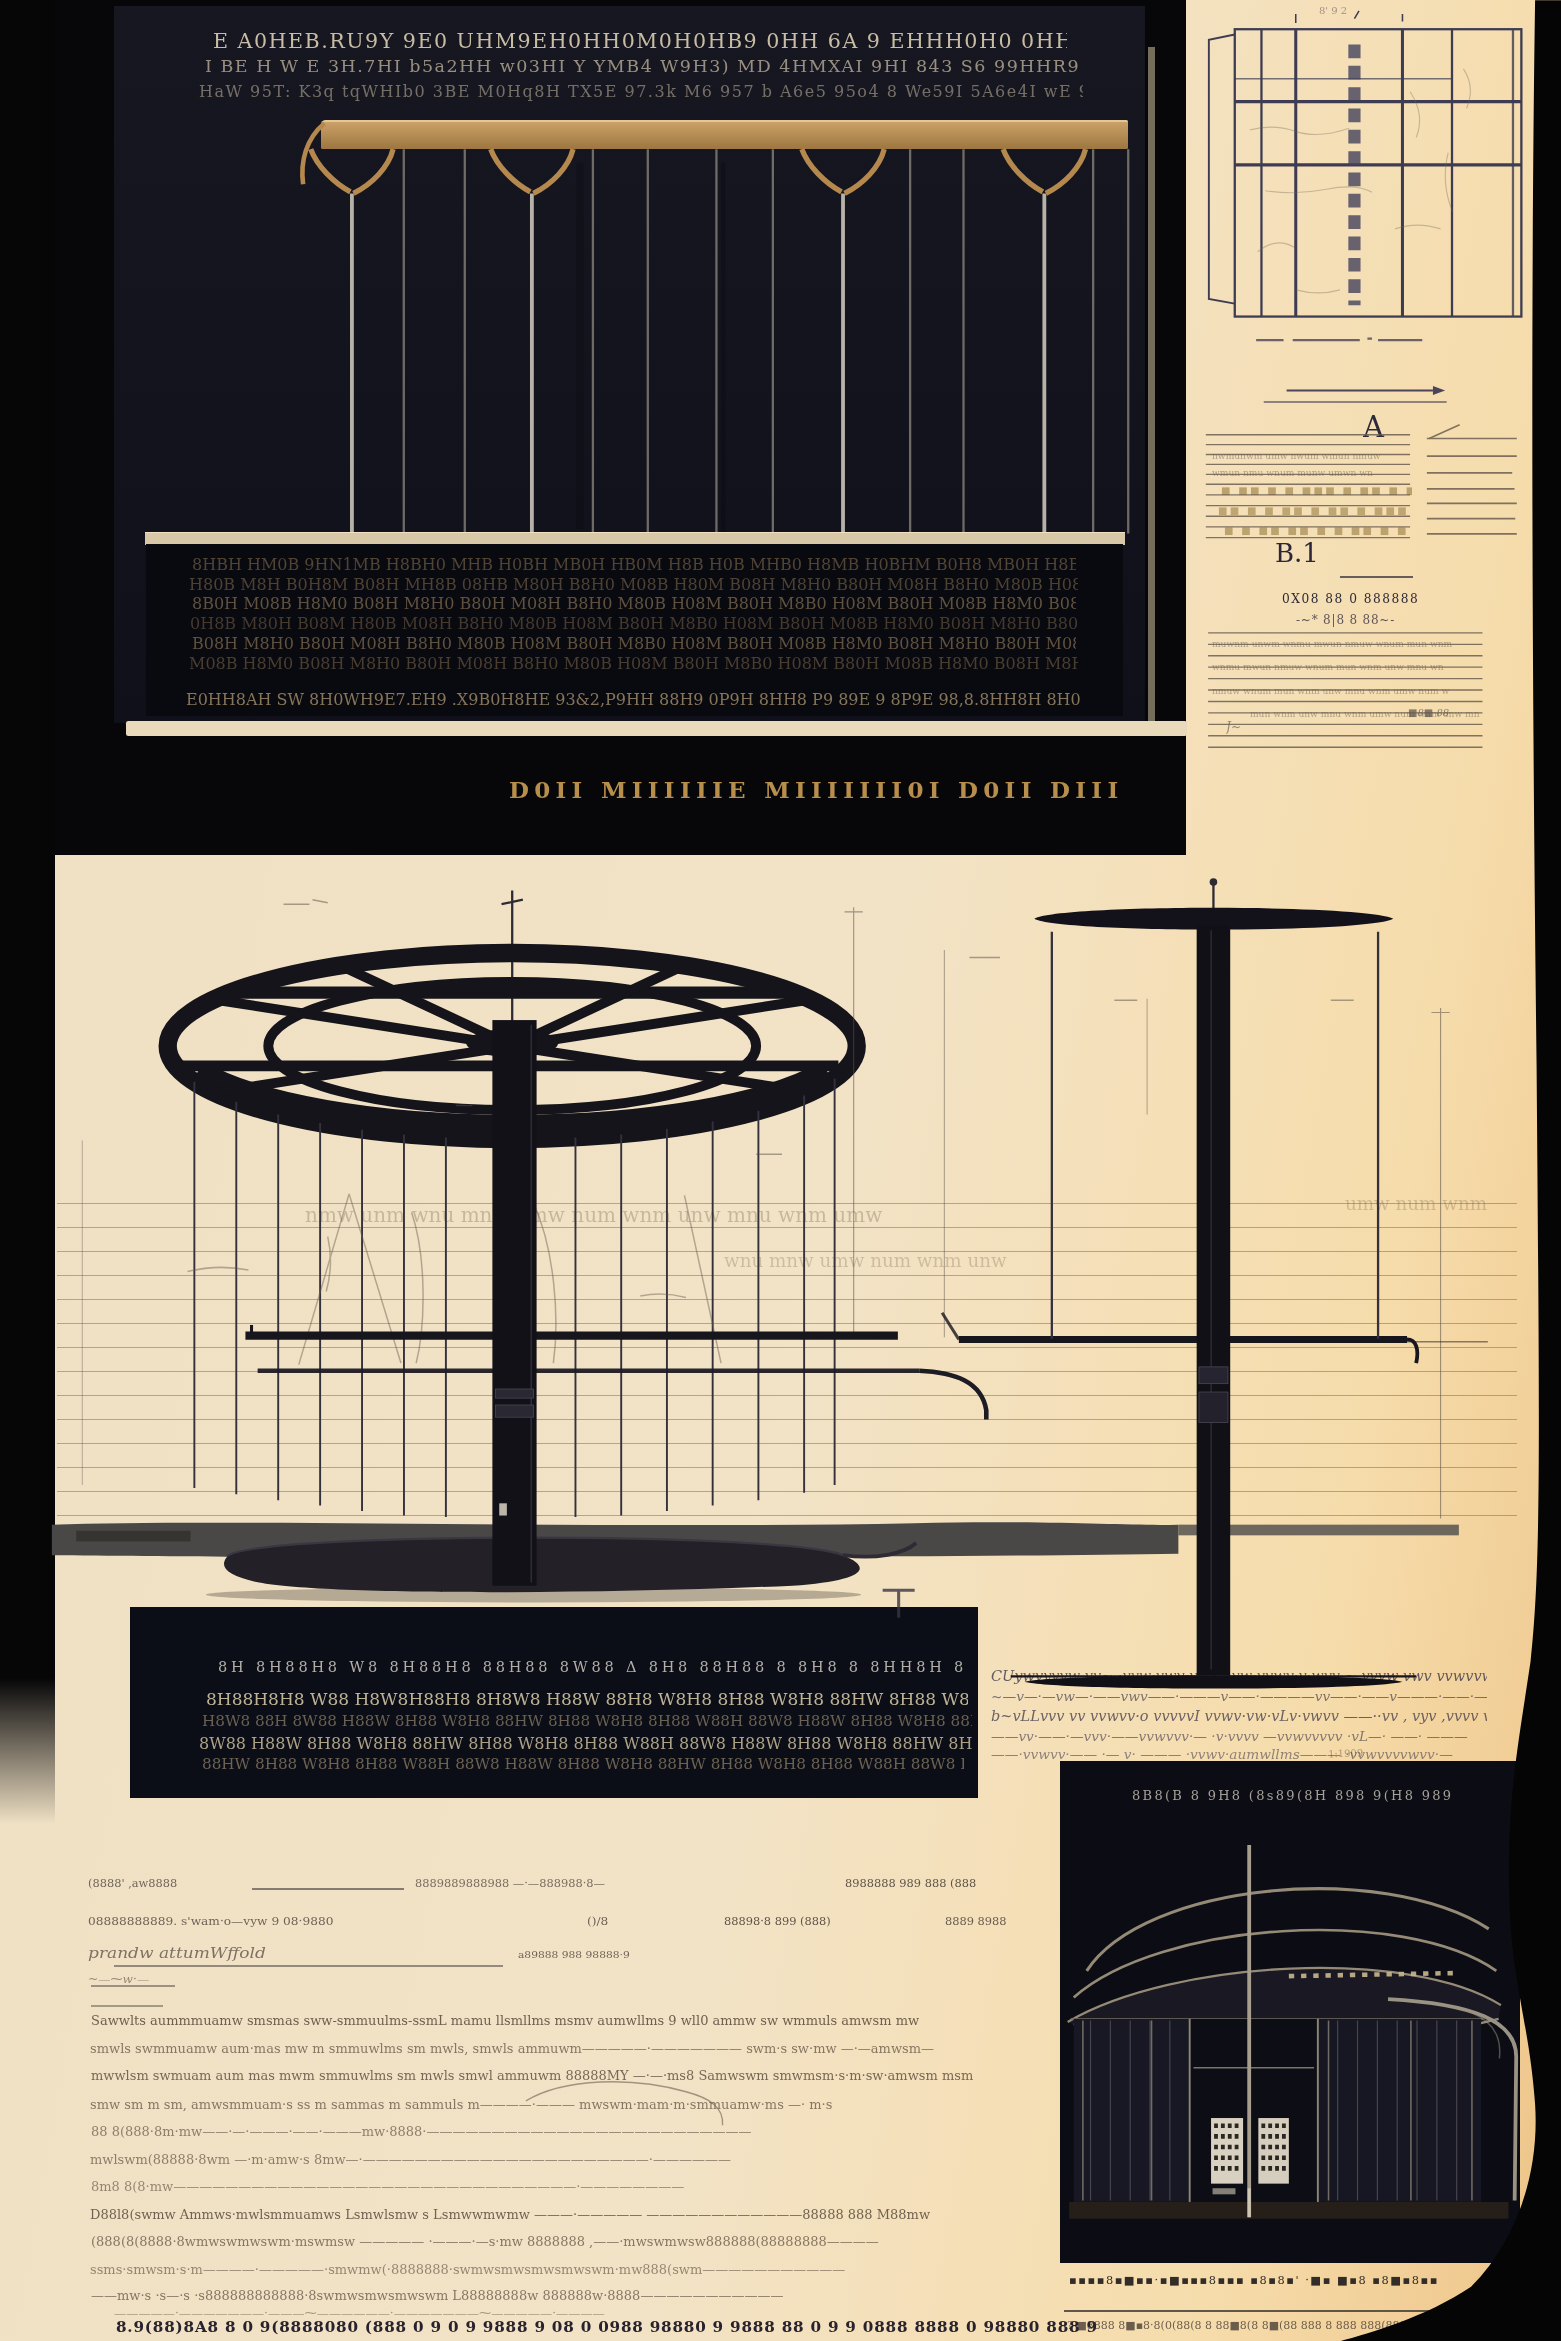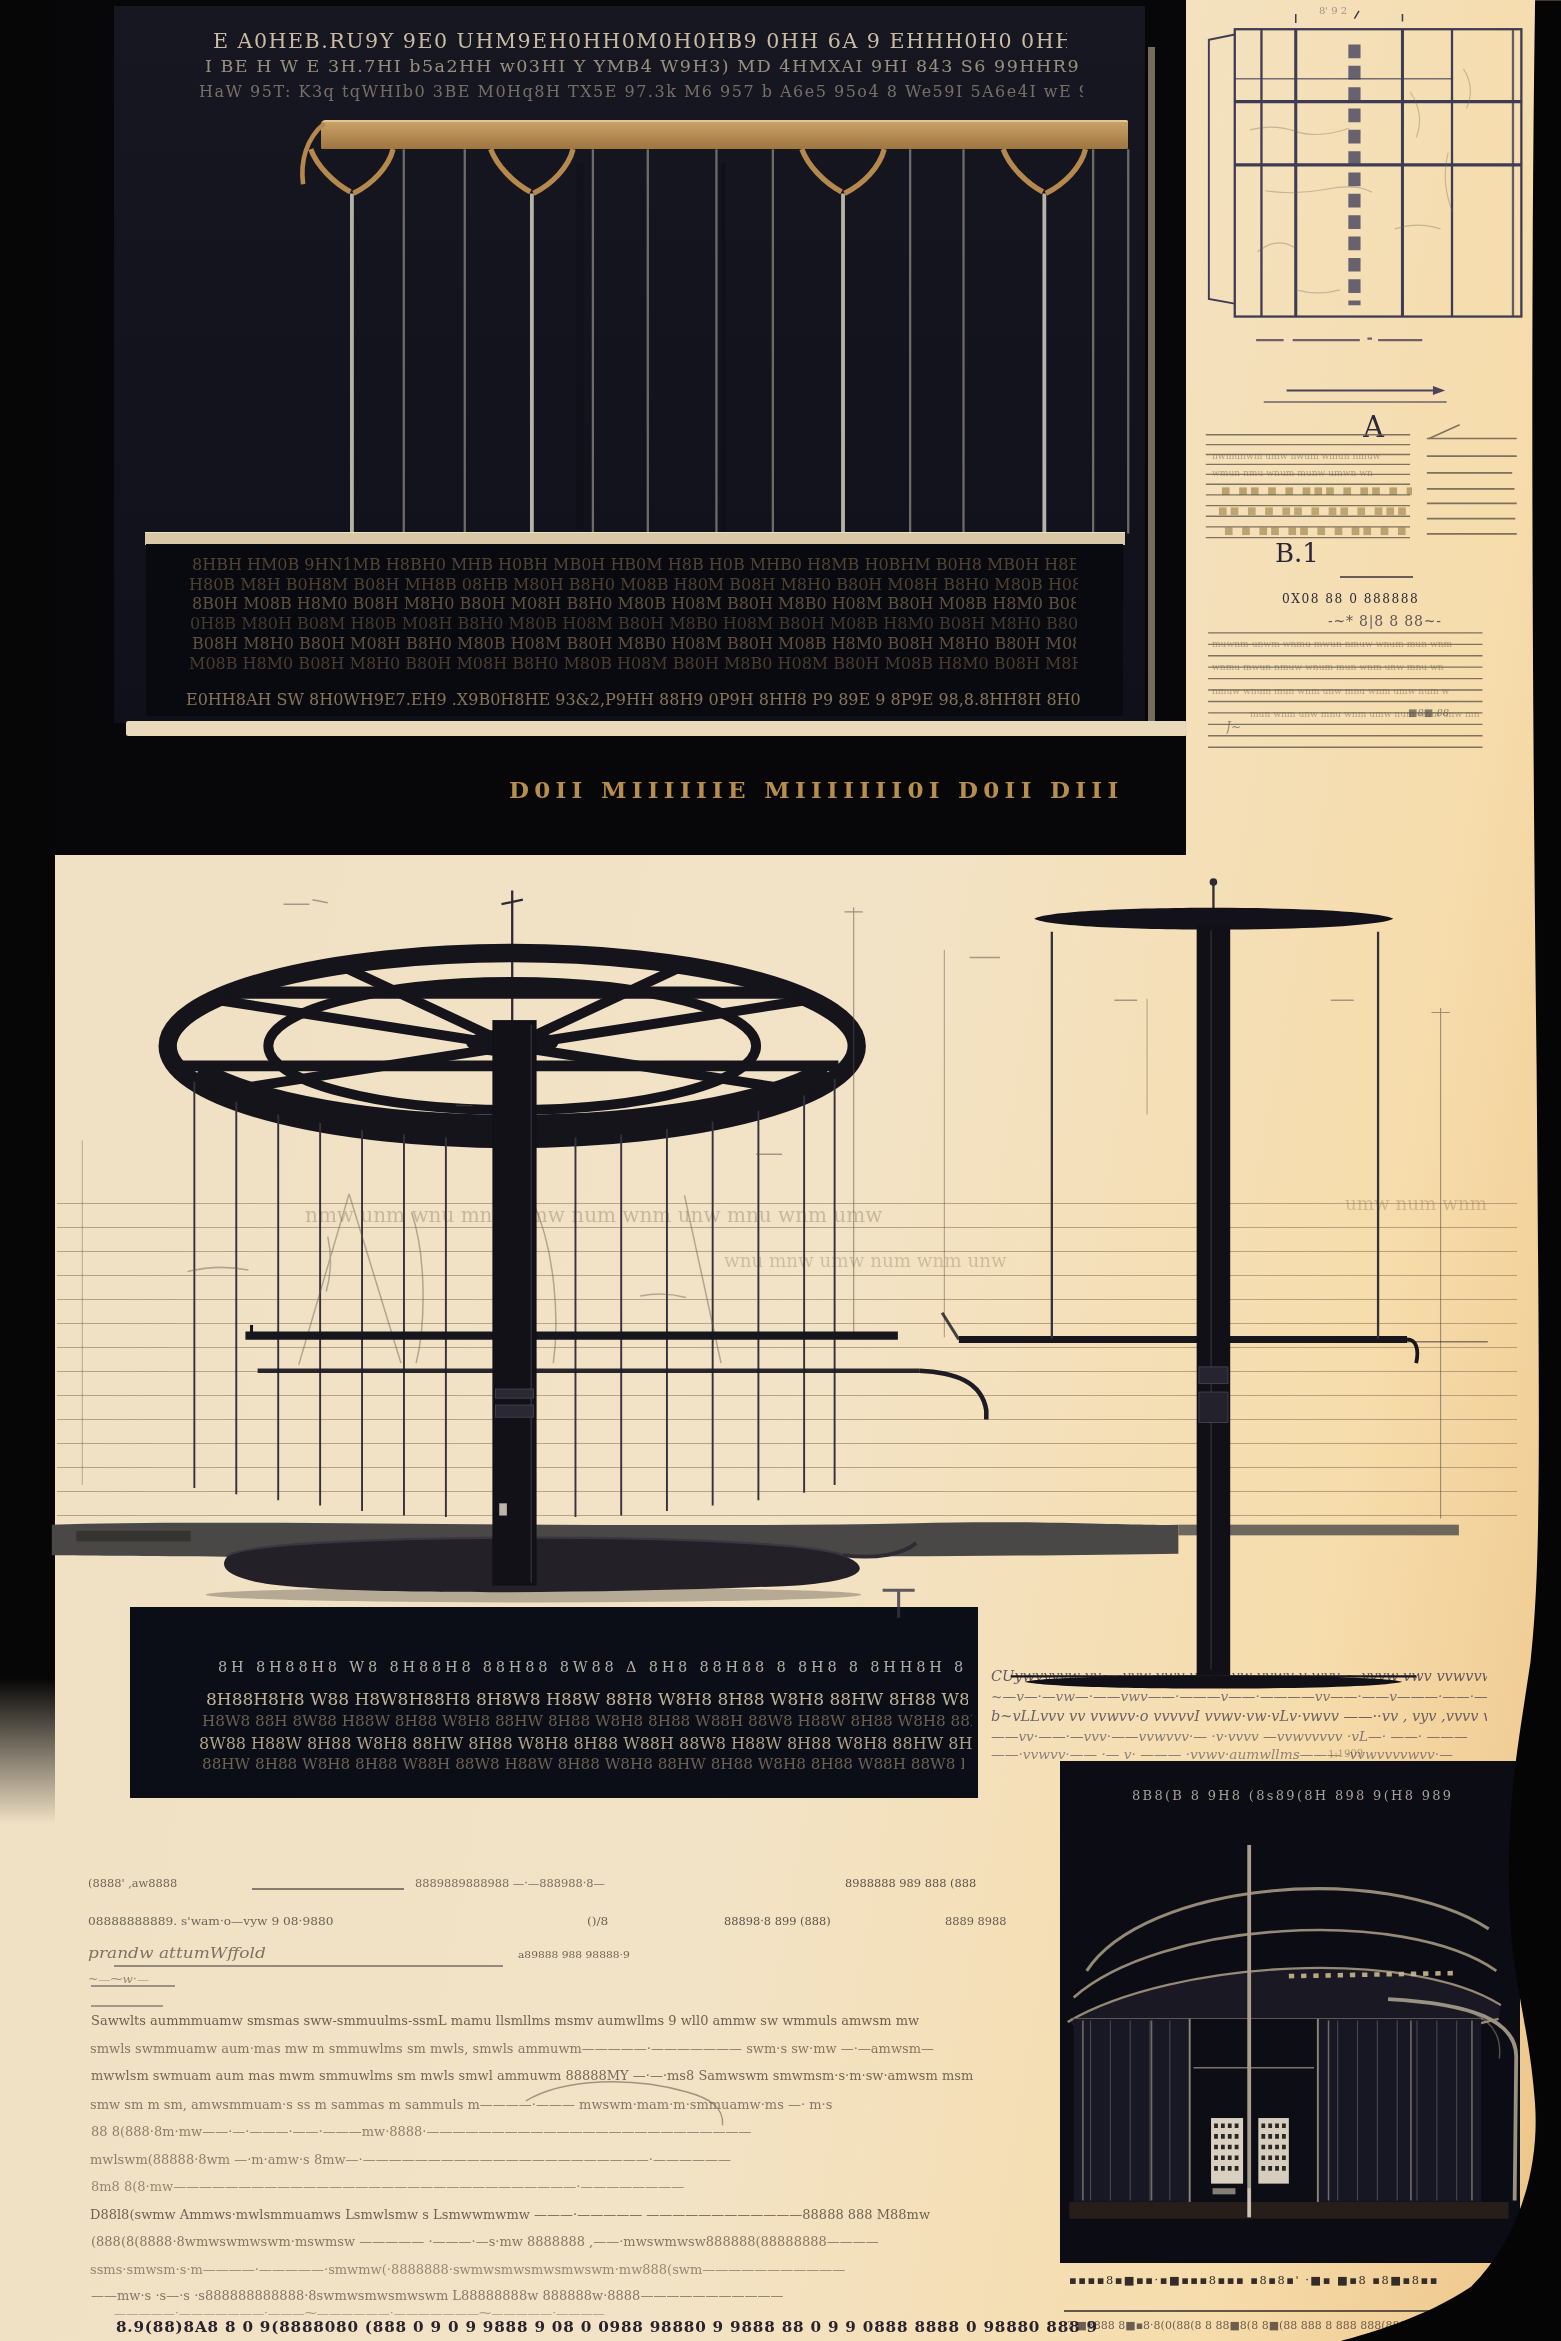--- a/index.html
+++ b/index.html
@@ -73,21 +73,21 @@
   <div class="g abs" style="left:1319px;top:4.6px;width:91px;font-size:10px;color:#4c4458;opacity:.5;">8' 9 2</div>
   <div class="g abs" style="left:1363px;top:410px;width:46px;font-size:29px;color:#2c2a3a;filter:blur(0.2px);">A</div>
   <div class="g abs" style="left:1212px;top:451px;width:198px;font-size:9.1px;color:#6b6052;opacity:.5;filter:blur(0.3px);">nwmunwm umw nwum wmun nmuw</div>
   <div class="g abs" style="left:1212px;top:468px;width:198px;font-size:9.1px;color:#6b6052;opacity:.5;filter:blur(0.3px);">wmun nmu wnum munw umwn wn</div>
   <div class="g abs" style="left:1221px;top:485px;width:191px;font-size:10px;letter-spacing:2.3px;color:#b2975f;opacity:.85;filter:blur(0.2px);">■ ■■ ■ ■ ■■■ ■ ■■ ■ ■ ■■</div>
   <div class="g abs" style="left:1218px;top:505px;width:194px;font-size:10px;letter-spacing:2.3px;color:#b2975f;opacity:.8;filter:blur(0.2px);">■■ ■ ■ ■■ ■ ■■ ■ ■■■ ■ ■</div>
   <div class="g abs" style="left:1224px;top:525px;width:187px;font-size:10px;letter-spacing:2.3px;color:#a98f58;opacity:.75;filter:blur(0.2px);">■ ■ ■■ ■■ ■ ■ ■■ ■ ■ ■■ ■</div>
   <div class="g abs" style="left:1275px;top:538px;width:69px;font-size:26px;color:#2b2638;filter:blur(0.2px);">B.1</div>
   <div class="abs" style="left:1340px;top:576px;width:73px;height:2.3px;background:#2b2638;opacity:.7;"></div>
   <div class="g abs" style="left:1282px;top:592px;width:137px;font-size:12.2px;letter-spacing:1.5px;color:#2e2a38;filter:blur(0.2px);">0X08 88 0 8888888</div>
-  <div class="g abs" style="left:1296px;top:613px;width:114px;font-size:14px;letter-spacing:0.8px;color:#3a3444;opacity:.8;margin-left:32px;">-~* 8|8 8 88~-</div>
+  <div class="g abs" style="left:1296px;top:613px;width:114px;font-size:12px;letter-spacing:0.8px;color:#3a3444;opacity:.8;">-~* 8|8 8 88~-</div>
   <div class="g abs" style="left:1212px;top:639px;width:267px;font-size:9.1px;color:#6b6052;opacity:.5;filter:blur(0.3px);">muwnm unwm wnmu mwun nmuw wnum mun wnm</div>
   <div class="g abs" style="left:1212px;top:662px;width:267px;font-size:9.1px;color:#6b6052;opacity:.5;filter:blur(0.3px);">wnmu mwun nmuw wnum mun wnm unw mnu wn</div>
   <div class="g abs" style="left:1212px;top:686px;width:267px;font-size:9.1px;color:#6b6052;opacity:.5;filter:blur(0.3px);">nmuw wnum mun wnm unw mnu wnm umw num w</div>
   <div class="g abs" style="left:1212px;top:709px;width:267px;font-size:9.1px;color:#6b6052;opacity:.5;filter:blur(0.3px);margin-left:38px;">mun wnm unw mnu wnm umw num wnm unw mn</div>
   <div class="g abs" style="left:1408px;top:707px;width:84px;font-size:10px;color:#56504a;opacity:.7;font-style:italic;">■8■ 88</div>
   <div class="g abs" style="left:1226px;top:720px;width:30.5px;font-size:12.2px;font-style:italic;color:#56504a;opacity:.6;">J~</div>
 
   <div class="abs" style="left:57px;top:1180px;width:1460px;height:345px;
               background:repeating-linear-gradient(180deg,rgba(0,0,0,0) 0 23px,rgba(125,100,70,.5) 23px 24px);"></div>
   <div class="g blur2 abs" style="left:305px;top:1203px;width:686px;font-size:20px;color:#7a6650;opacity:.35;">nmw unm wnu mnw umw num wnm unw mnu wnm umw</div>

